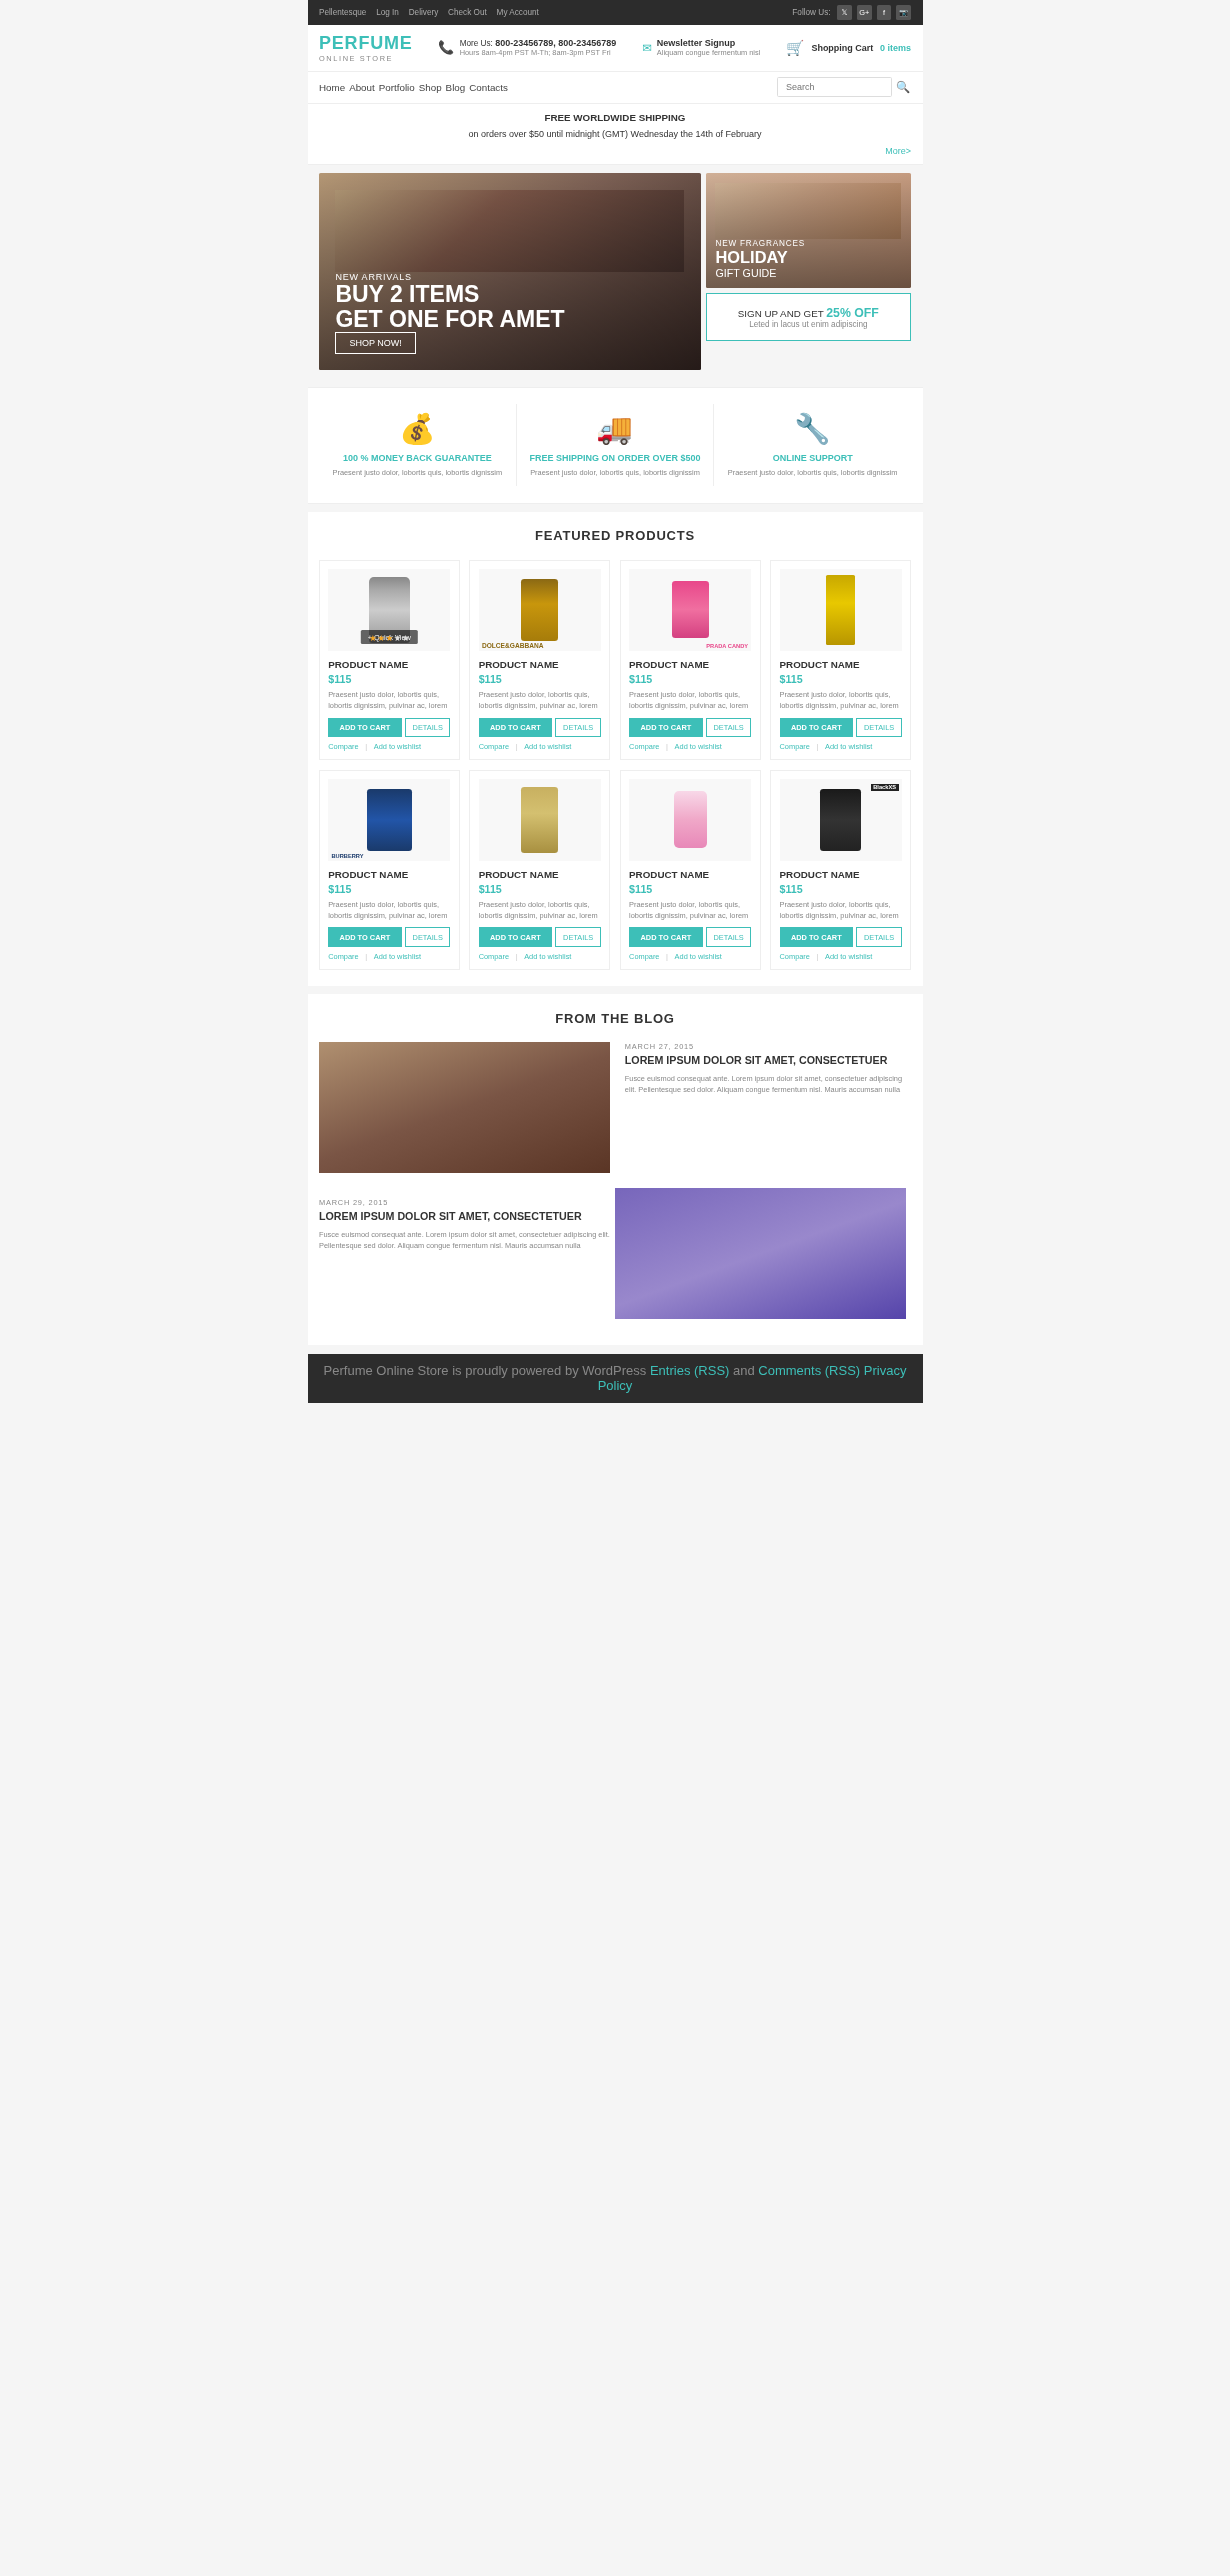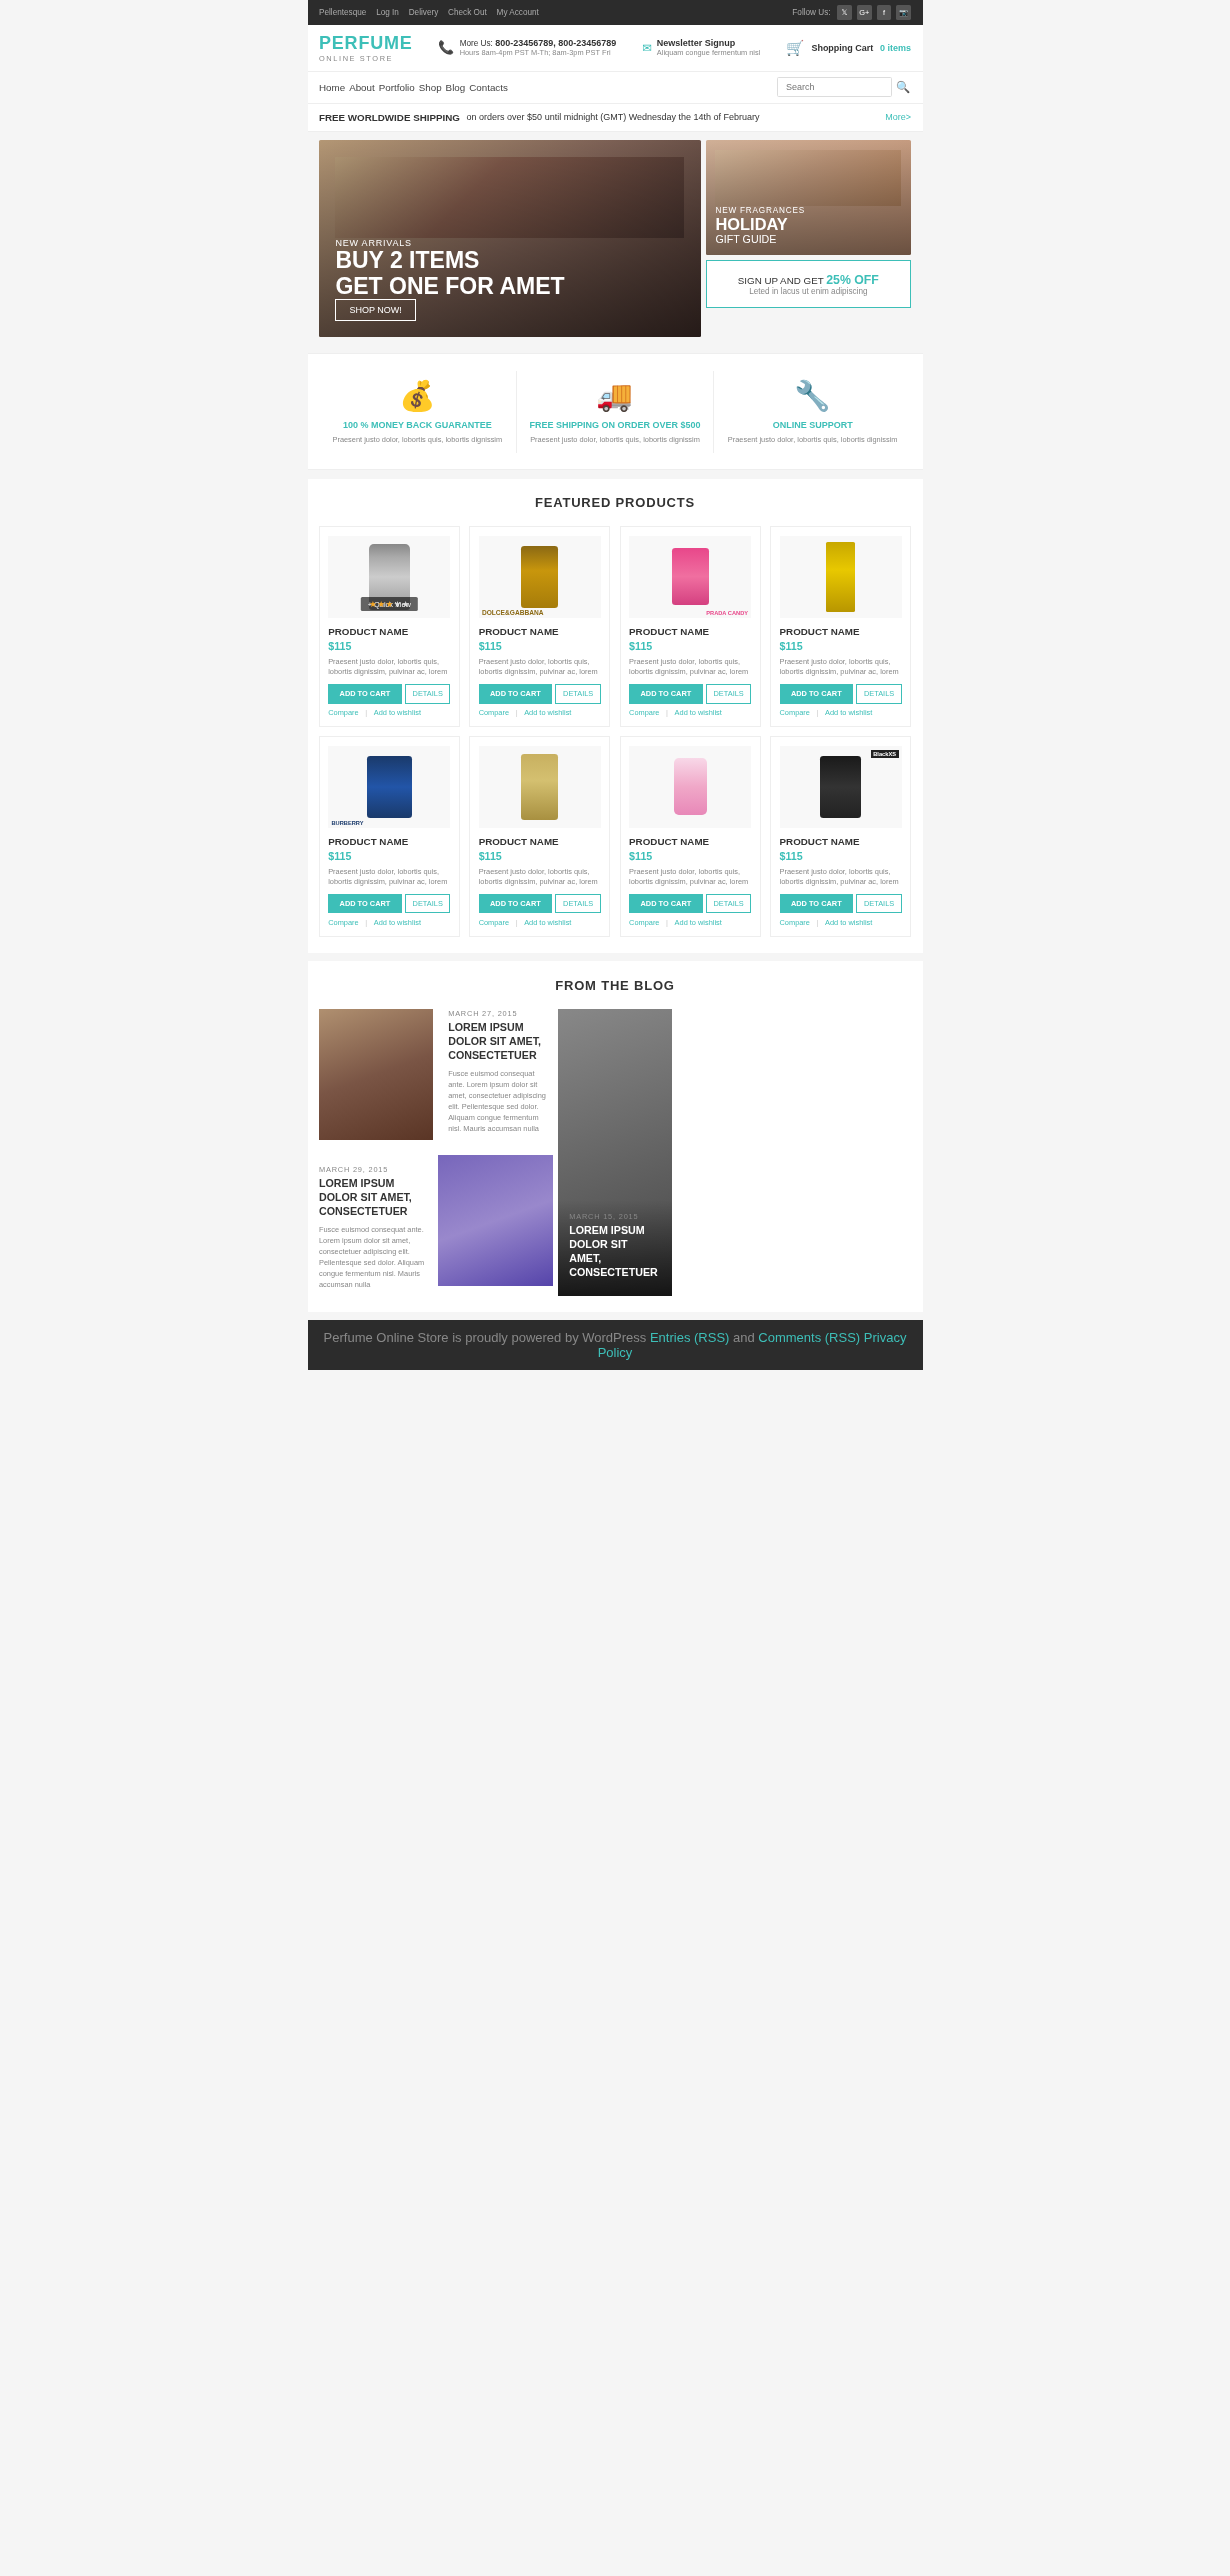--- a/index.html
+++ b/index.html
@@ -33,21 +33,21 @@
 
     
     .nav { background: #fff; border-bottom: 0.8px solid #eee; padding: 0 11.5px; display: flex; align-items: center; justify-content: space-between; }
     .nav-links { display: flex; gap: 4px; }
     .nav-link { text-decoration: none; color: #444; font-size: 9.8px; padding: 9.8px 0; display: block; }
     .nav-search { display: flex; align-items: center; gap: 4.9px; }
     .search-input { border: 0.8px solid #ddd; padding: 4.1px 8.2px; font-size: 9px; border-radius: 1.6px; width: 115px; }
     .search-btn { background: none; border: none; cursor: pointer; font-size: 11.5px; color: #555; }
 
     
-    .shipping-banner { background: #fff; padding: 8.2px 11.5px; display: flex; align-items: center; gap: 6.6px; font-size: 9px; border-bottom: 0.8px solid #eee; }
+    .shipping-banner { background: #fff; padding: 8.2px 11.5px; display: flex; align-items: center; gap: 6.6px; font-size: 9px; border-bottom: 0.8px solid #eee; flex-direction: column; }
     .shipping-banner-label { font-weight: bold; font-size: 9.8px; }
     .shipping-banner-more { color: #3dbfb8; margin-left: auto; cursor: pointer; font-size: 9px; }
 
     
     .hero { display: flex; gap: 4.9px; padding: 8.2px 11.5px; background: #f5f5f5; }
     .hero-main { flex: 1.7; background: linear-gradient(135deg, #c8a882, #8a6b5e, #4a3530); min-height: 197px; position: relative; border-radius: 1.6px; overflow: hidden; display: flex; flex-direction: column; justify-content: flex-end; padding: 16.4px; }
     .hero-main-bg { position: absolute; inset: 0; background: linear-gradient(to bottom, rgba(0,0,0,0.1), rgba(0,0,0,0.5)); }
     .hero-main-content { position: relative; z-index: 1; color: #fff; }
     .hero-new-arrivals { font-size: 9px; letter-spacing: 0.8px; text-transform: uppercase; }
     .hero-title { font-size: 23px; font-weight: bold; line-height: 1.1; }
@@ -108,21 +108,21 @@
     .perfume-bottle-4 { width: 29px; height: 70px; background: linear-gradient(180deg, #c8a800 0%, #e8c800 40%, #b89600 100%); border-radius: 1.6px; }
     .perfume-bottle-5 { width: 45px; height: 62px; background: linear-gradient(180deg, #1a3a6b 0%, #2255a8 50%, #1a3a6b 100%); border-radius: 3.3px; }
     .perfume-bottle-6 { width: 37px; height: 66px; background: linear-gradient(180deg, #c8b060 0%, #d4c070 40%, #a89040 100%); border-radius: 3.3px; }
     .perfume-bottle-7 { width: 33px; height: 57px; background: linear-gradient(180deg, #f8d8e8 0%, #f0a8c8 50%, #e888b8 100%); border-radius: 4.9px; }
     .perfume-bottle-8 { width: 41px; height: 62px; background: linear-gradient(180deg, #1a1a1a 0%, #333 50%, #222 100%); border-radius: 3.3px; }
 
     
     .hero-woman { width: 100%; height: 100%; background: linear-gradient(135deg, #c4a882 0%, #8a6050 40%, #4a3530 100%); display: flex; align-items: center; justify-content: center; }
     .hero-woman-right { width: 100%; height: 100%; background: linear-gradient(135deg, #e8c8a8 0%, #d4a888 50%, #c49068 100%); }
 
-    .blog-large { display: grid; grid-template-columns: 1fr 1fr 1fr 1fr 1fr; grid-template-rows: auto auto; gap: 4.9px; }
+    .blog-large { display: grid; grid-template-columns: 1fr 1fr; grid-template-rows: auto auto; gap: 4.9px; }
     .cell-top-left { grid-column: 1; grid-row: 1; }
     .cell-top-middle { grid-column: 2; grid-row: 1; }
     .cell-right { grid-column: 3; grid-row: 1 / 3; position: relative; }
     .cell-bottom-left { grid-column: 1; grid-row: 2; }
     .cell-bottom-middle { grid-column: 2; grid-row: 2; }
 
     .blog-img-area { height: 131px; overflow: hidden; position: relative; }
     .blog-img-area.tall { height: 100%; min-height: 287px; }
     .gradient-woman1 { background: linear-gradient(160deg, #b09070, #7a5545, #5a3525); width: 100%; height: 100%; }
     .gradient-woman2 { background: linear-gradient(160deg, #7766bb, #9988cc, #5544aa); width: 100%; height: 100%; }

